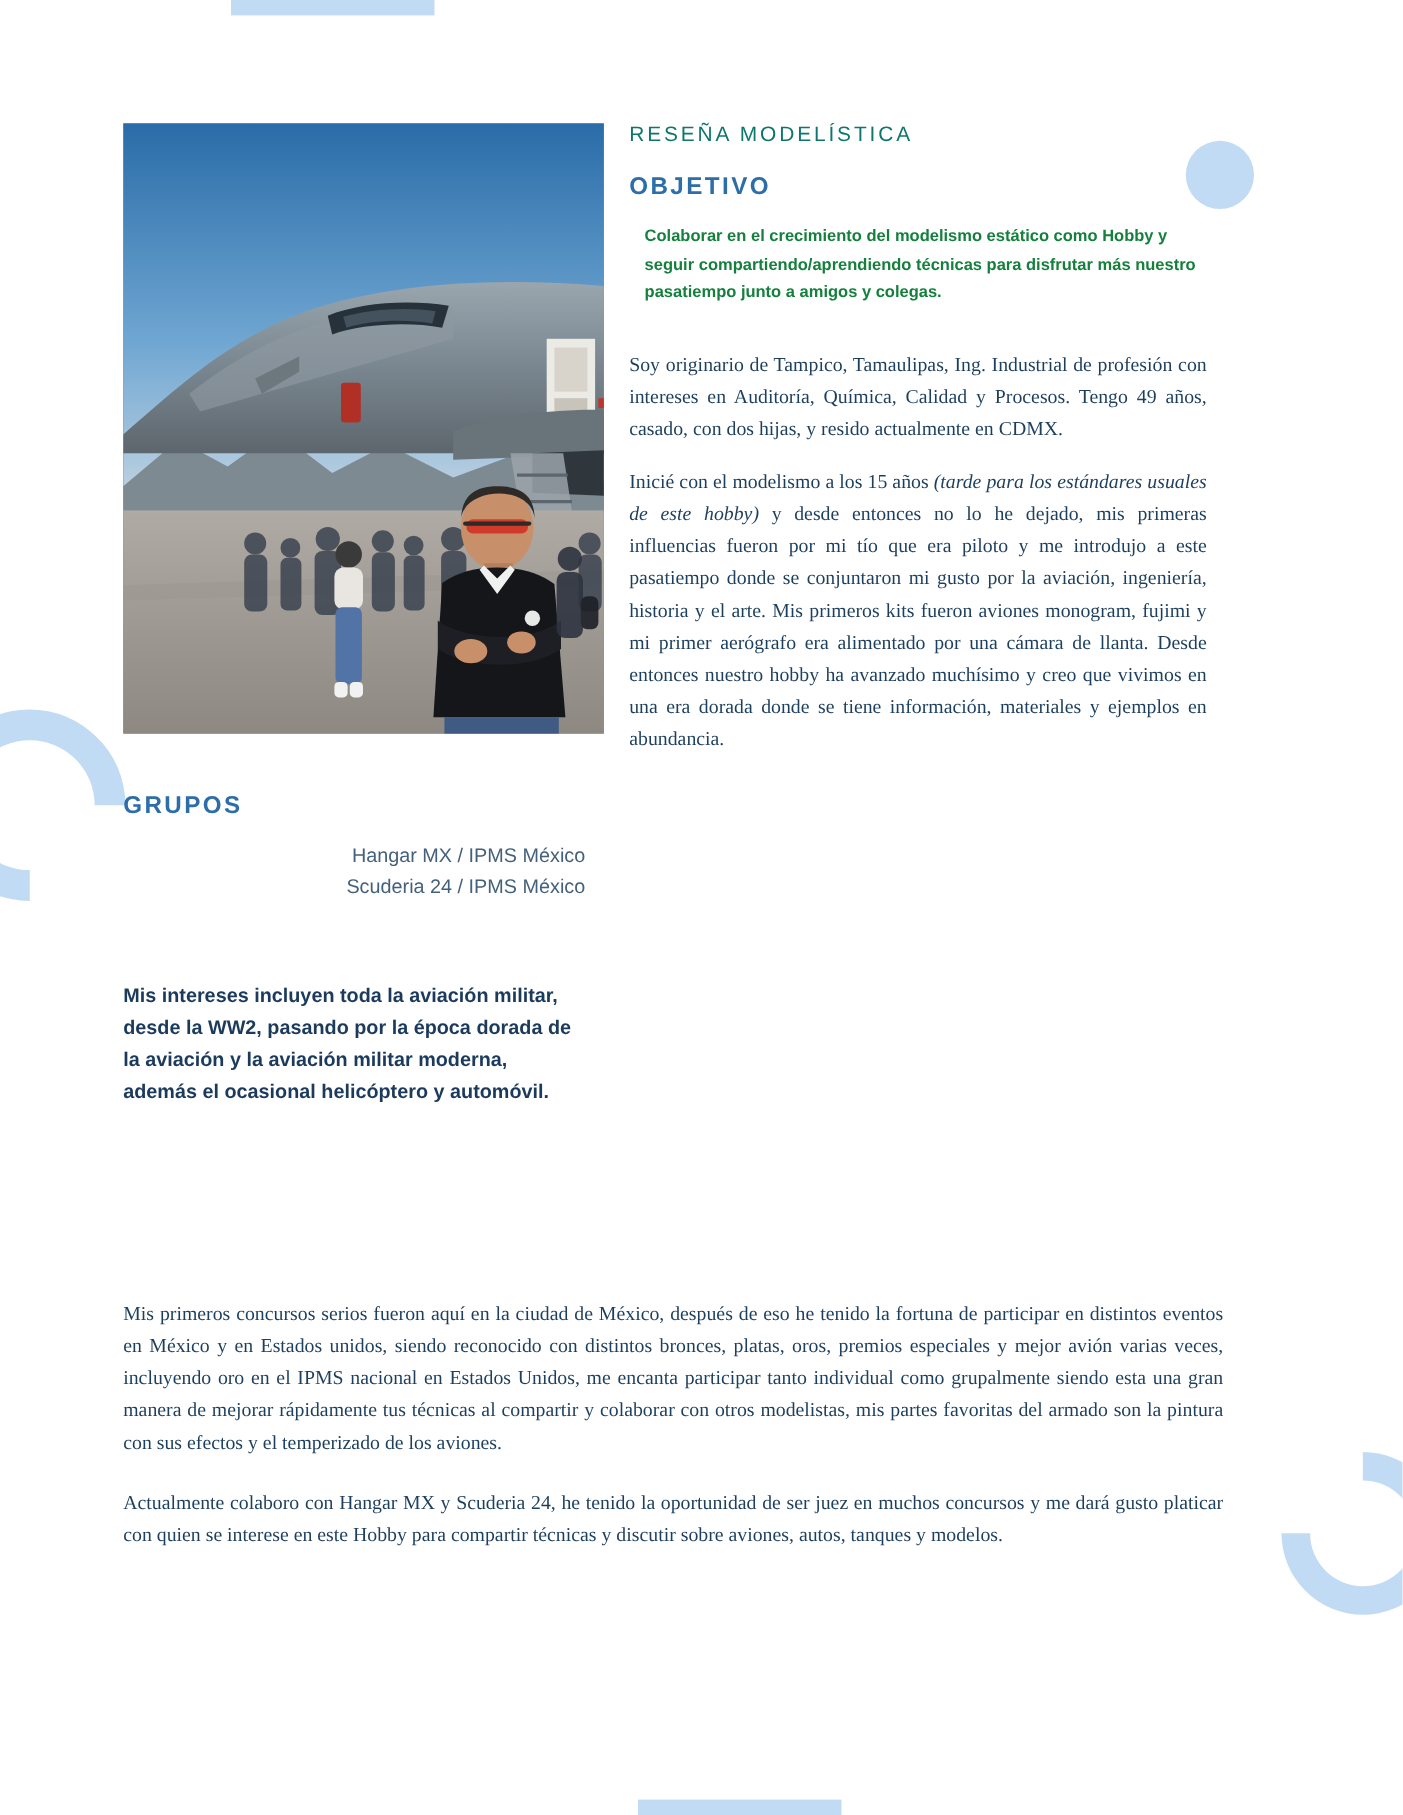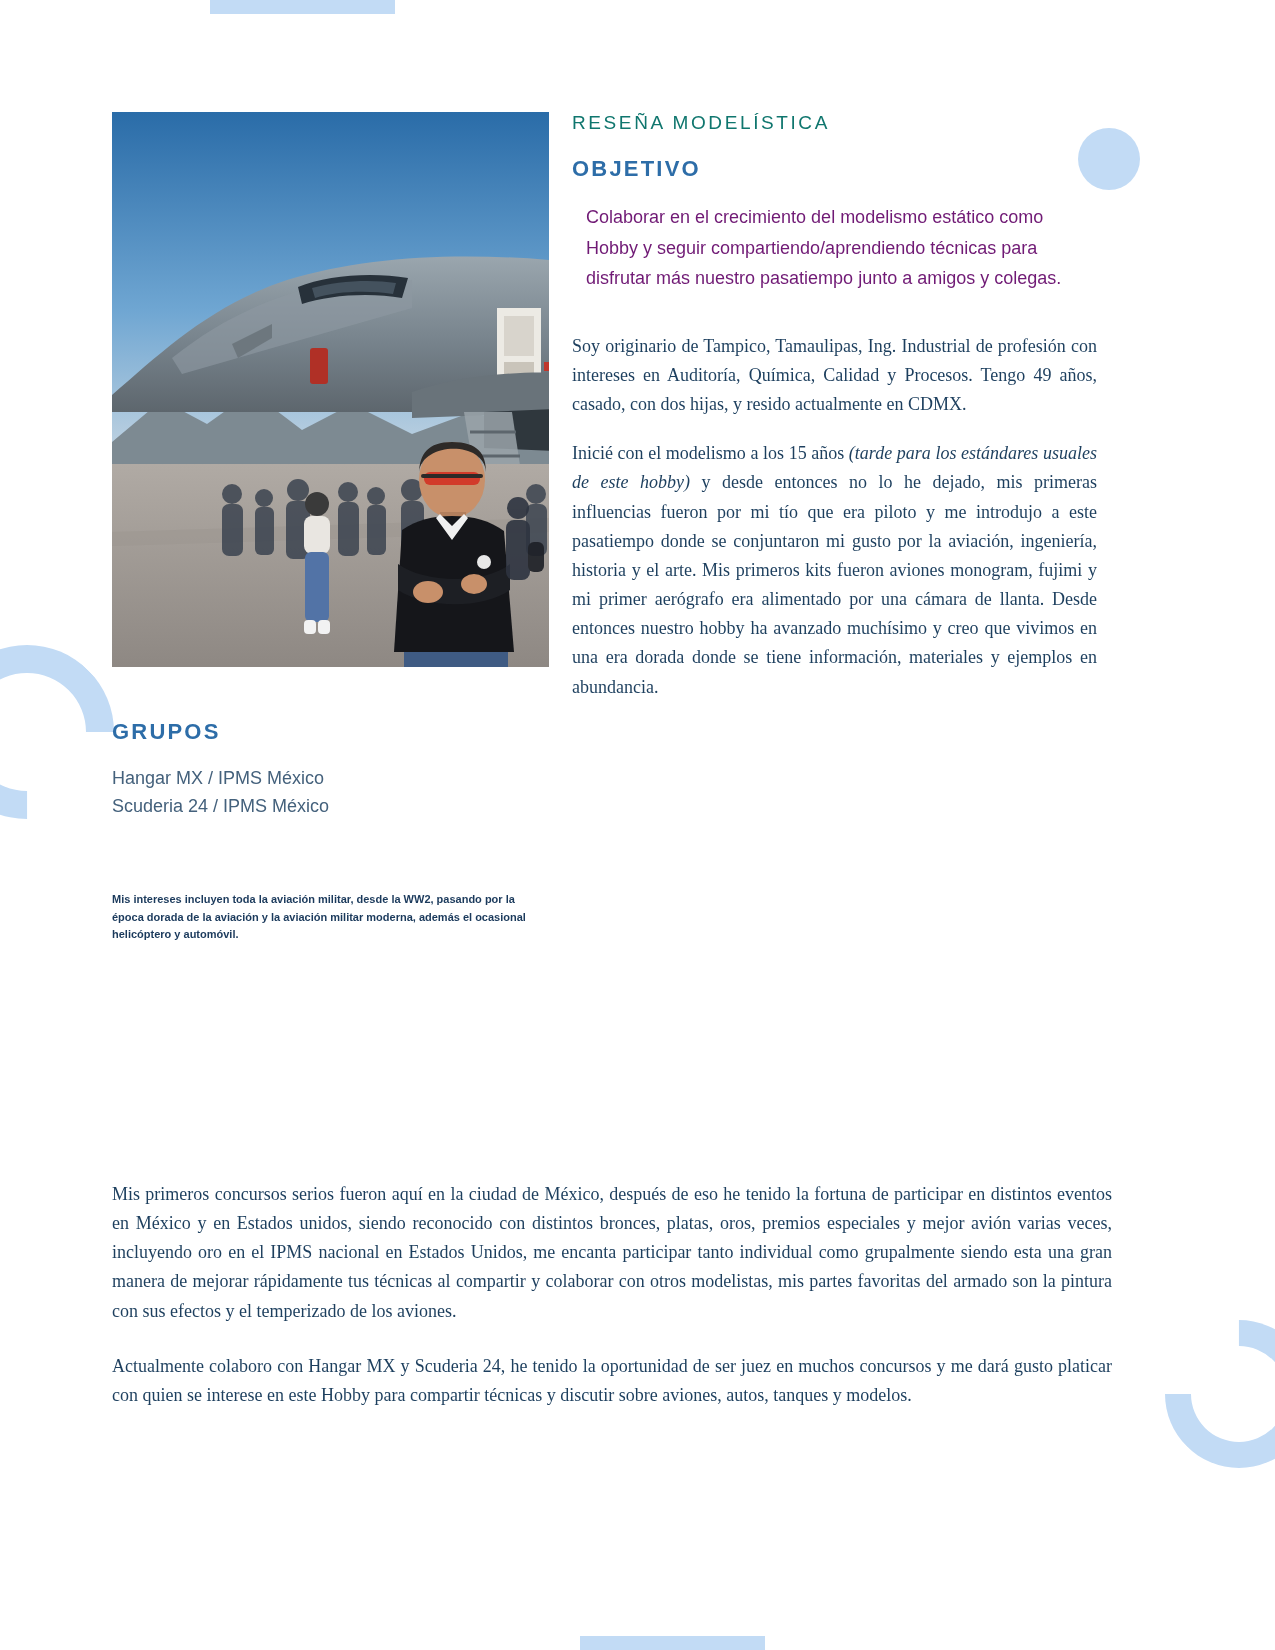--- a/index.html
+++ b/index.html
@@ -96,34 +96,35 @@
   .sec-title {
     font-size: 22px;
     letter-spacing: 2.2px;
     color: #2d6da8;
     font-weight: 700;
     margin: 0 0 20px 0;
   }
 
   
   .objective-text {
-    font-size: 18px;
+    font-size: 15px;
     line-height: 1.7;
-    font-weight: 400;
-    color: #701a75;
+    font-weight: 700;
+    color: #15803d;
     margin: 0 0 0 14px;
   }
   .grupos-list {
     font-size: 18px;
     line-height: 1.55;
     color: #44617c;
     margin: 0;
+    text-align: right;
   }
   .intereses-text {
-    font-size: 11px;
+    font-size: 18px;
     line-height: 1.62;
     font-weight: 700;
     color: #1b3a5c;
     margin: 0 0 22px 0;
   }
   .body-text {
     font-family: "Liberation Serif", serif;
     font-size: 18px;
     line-height: 1.62;
     color: #1d3f5e;

